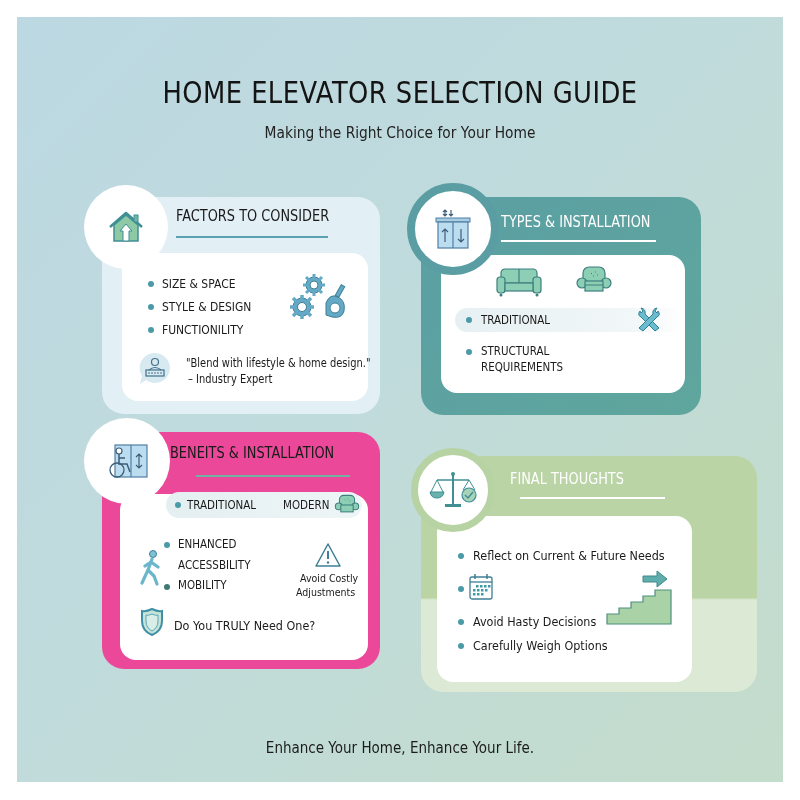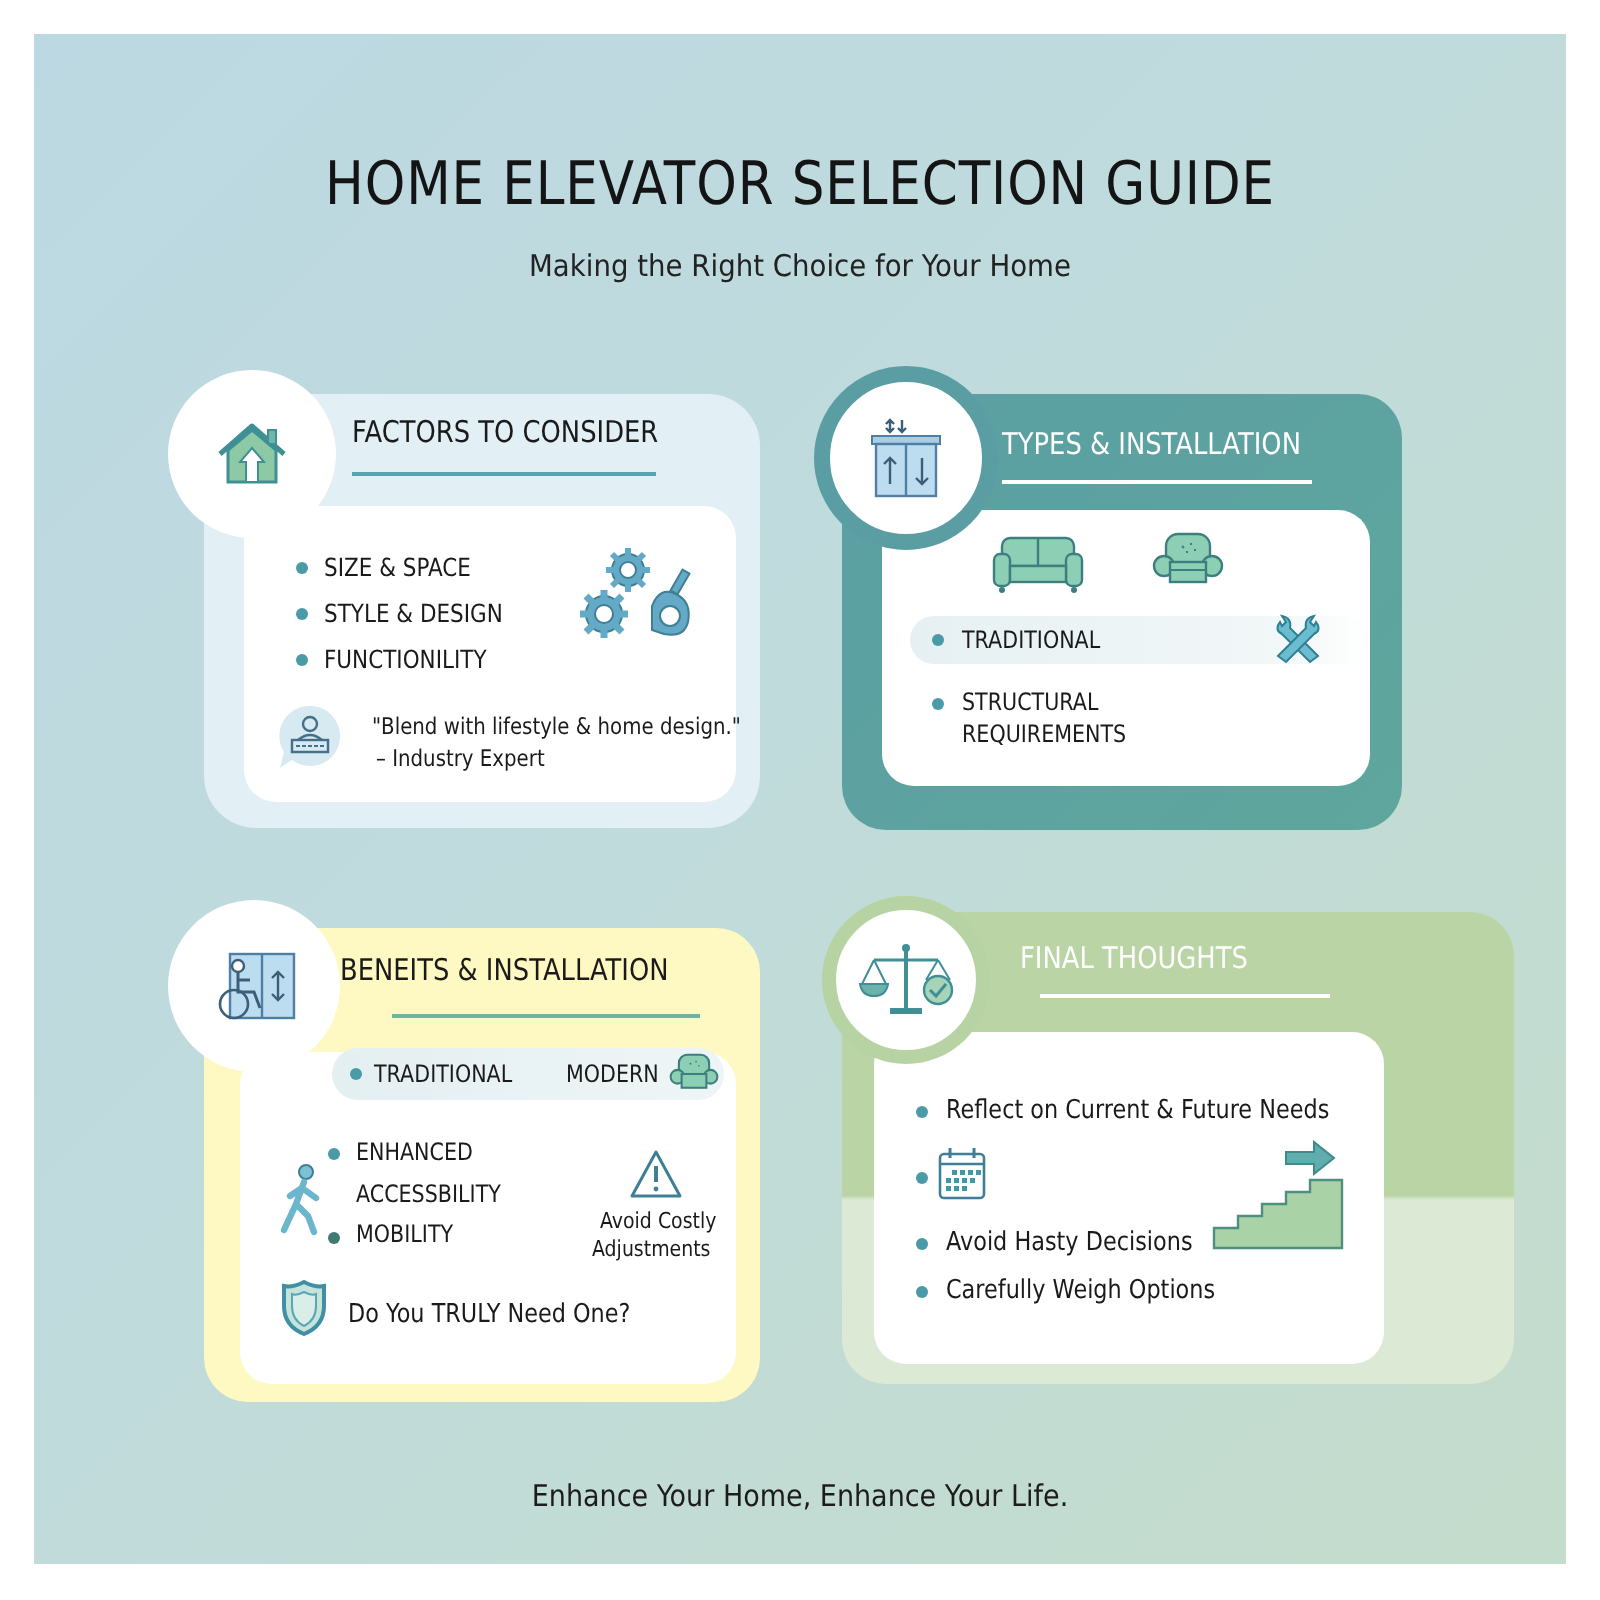--- a/index.html
+++ b/index.html
@@ -18,27 +18,27 @@
   .card .head{position:absolute;font-family:"DejaVu Sans",sans-serif;font-size:15px;color:#1a1a1a;transform-origin:left center;transform:scaleX(0.86);white-space:nowrap;}
   .card .rule{position:absolute;height:2px;}
   .badge{position:absolute;width:80px;height:80px;border-radius:50%;background:#ffffff;display:flex;align-items:center;justify-content:center;}
   .badge svg{width:44px;height:44px;}
 
   .item{position:absolute;font-family:"DejaVu Sans",sans-serif;font-size:12.5px;color:#1a1a1a;white-space:nowrap;transform-origin:left center;transform:scaleX(0.86);}
   .dot{position:absolute;width:6px;height:6px;border-radius:50%;background:#4a9aa8;}
   .pill{position:absolute;border-radius:14px;background:linear-gradient(90deg,#e6f0f2,#f2f7f8 80%,#ffffff);}
 
   
-  #c1{left:102px;top:197px;width:278px;height:217px;background:#e2eff5;border-radius:26px;}
+  #c1{left:102px;top:197px;width:278px;height:217px;background:#e2eff5;}
   #c1 .inner{left:20px;top:56px;width:246px;height:148px;}
   
   #c2{left:421px;top:197px;width:280px;height:218px;background:linear-gradient(135deg,#5b9fa3,#5fa69d);}
   #c2 .inner{left:20px;top:58px;width:244px;height:138px;}
   
-  #c3{left:102px;top:464px;width:278px;height:237px;background:#fef9c3;}
+  #c3{left:102px;top:432px;width:278px;height:237px;background:#ec4899;}
   #c3 .inner{left:18px;top:62px;width:248px;height:166px;}
   
   #c4{left:421px;top:456px;width:336px;height:236px;background:linear-gradient(180deg,#bad4a6 0%,#bad4a6 60%,#dce9d4 61%,#dce9d4 100%);}
   #c4 .inner{left:16px;top:60px;width:255px;height:166px;}
 </style>
 </head>
 <body>
 
 <div class="panel">
   <div class="title">HOME ELEVATOR SELECTION GUIDE</div>

